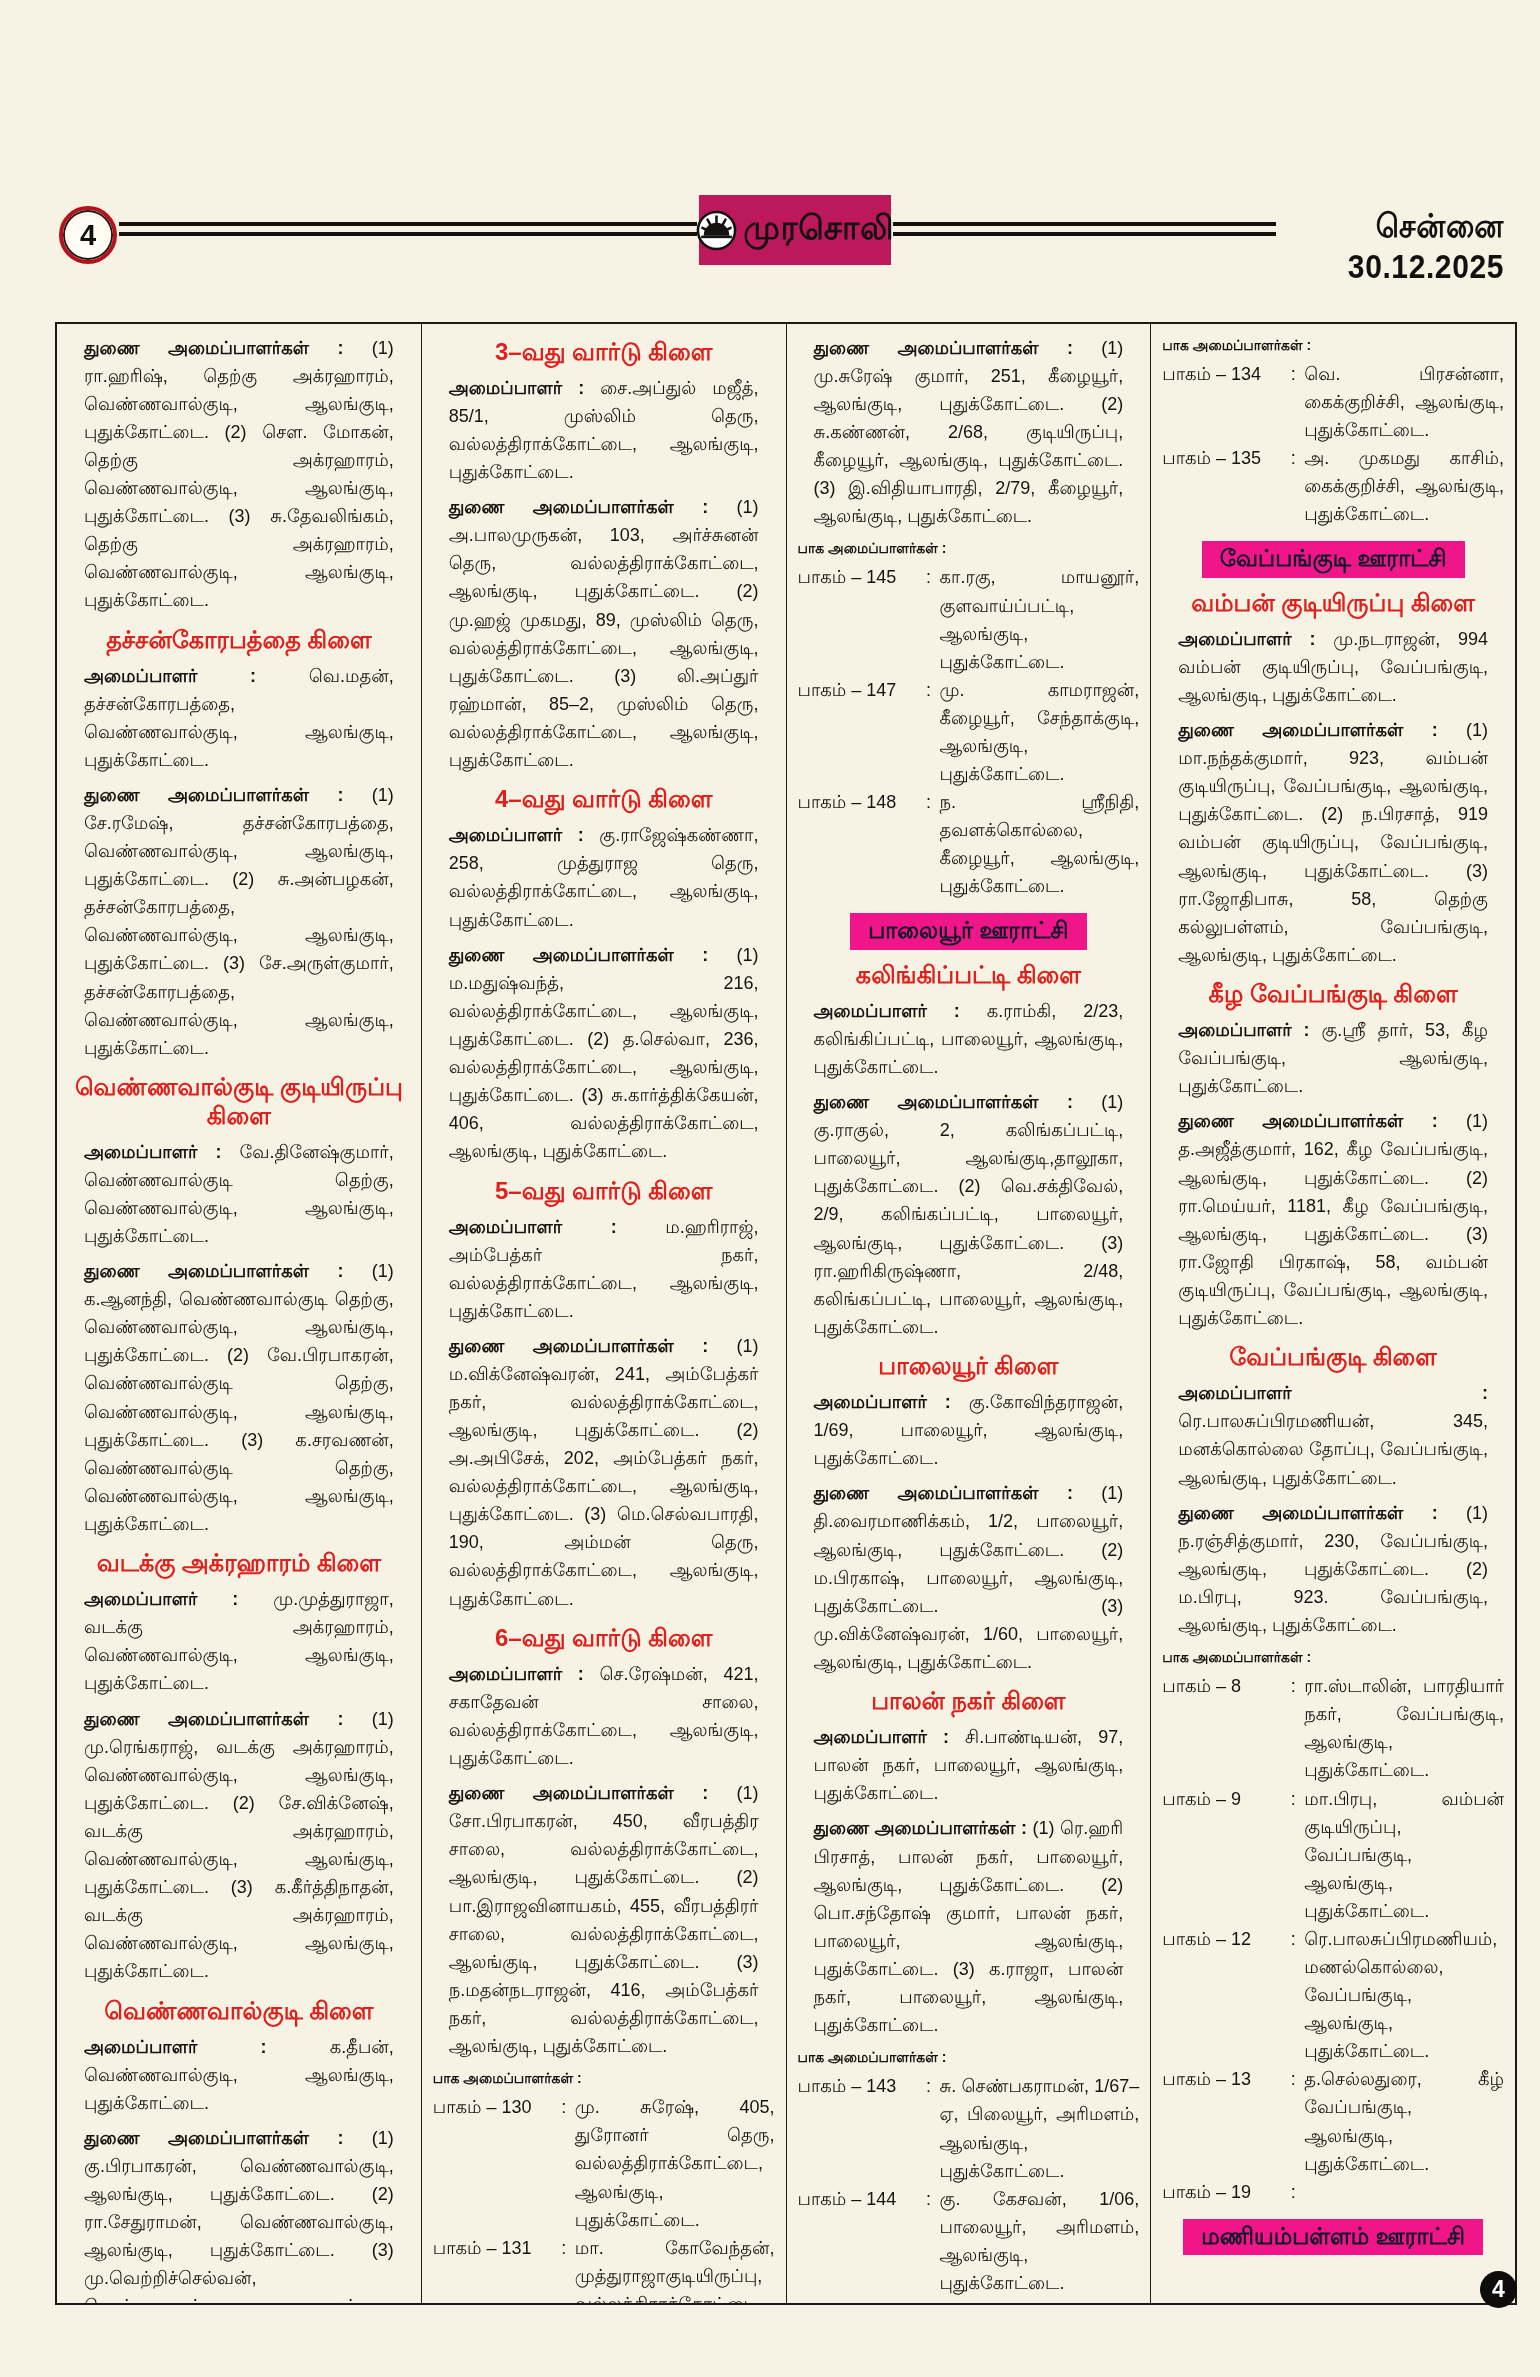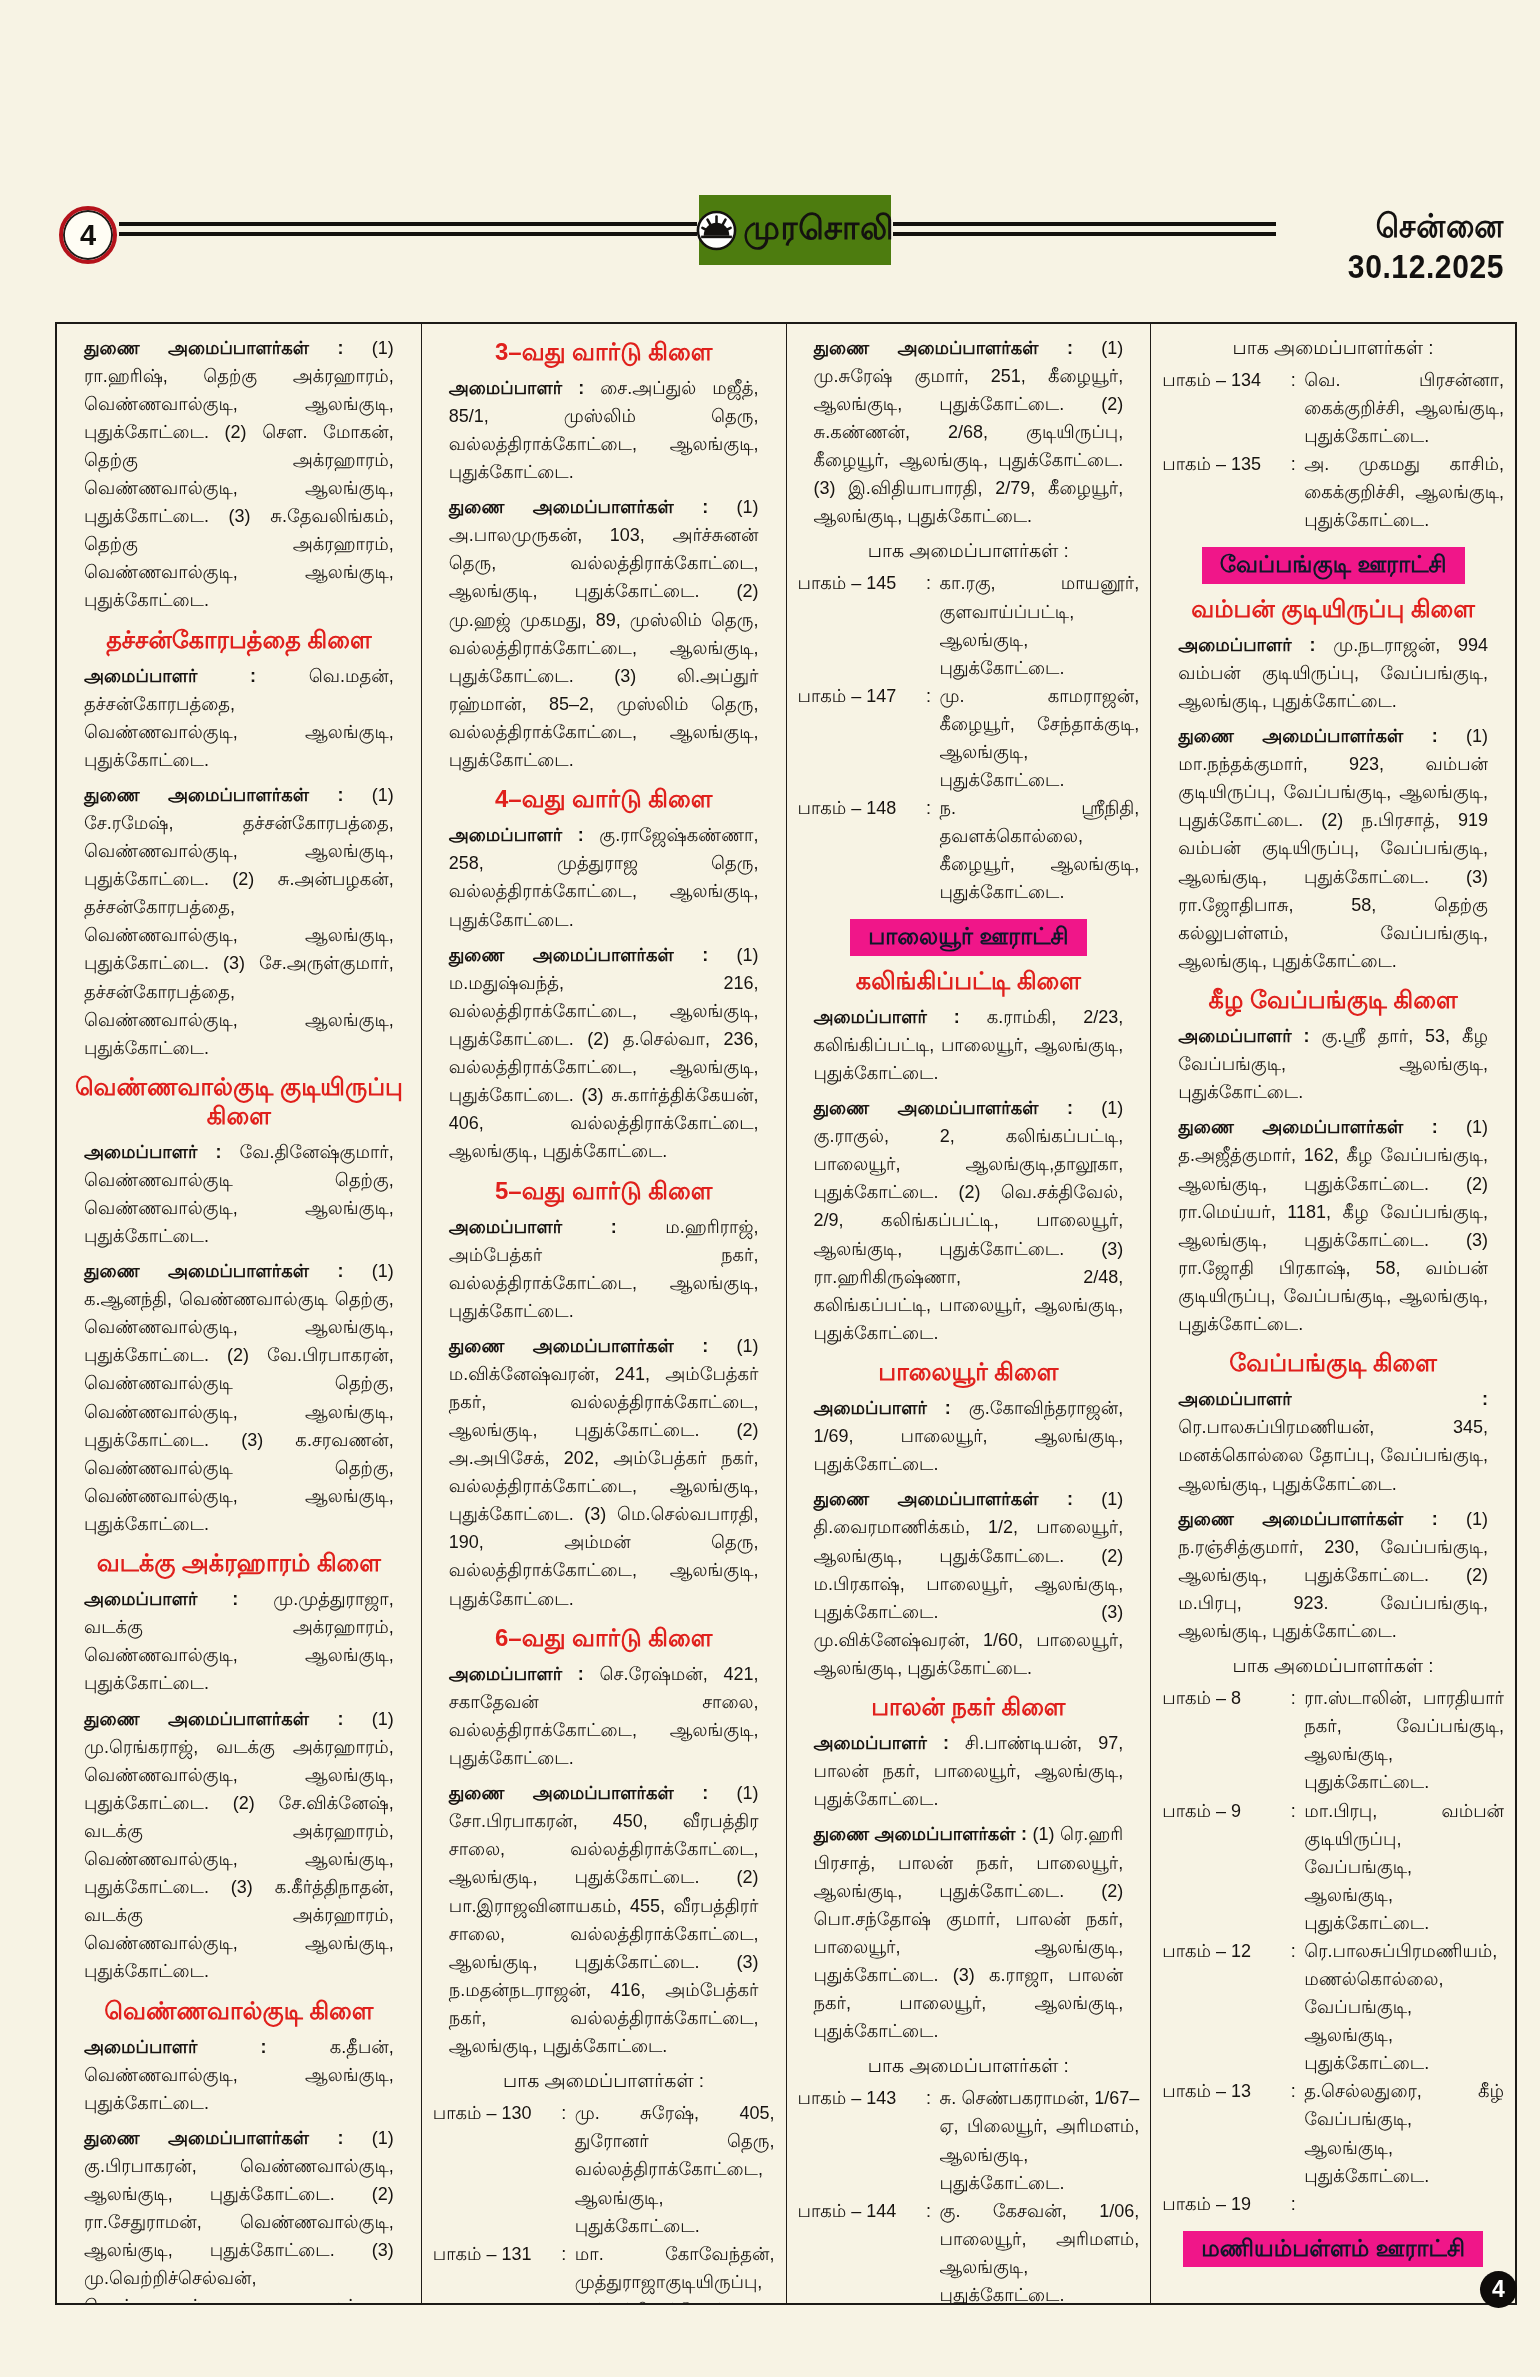--- a/index.html
+++ b/index.html
@@ -16,21 +16,21 @@
   .pagenum-circle{
     position:absolute;left:59px;top:206px;width:50px;height:50px;border-radius:50%;
     background:#fffdf4;border:4.5px solid #b5121b;box-shadow:0 0 0 1.9px #1c1a17 inset;
     display:flex;align-items:center;justify-content:center;
     font-weight:bold;font-size:29px;color:#12100d;
   }
   .rule{position:absolute;height:5.7px;border-top:4.5px solid #14110e;border-bottom:4.5px solid #14110e;}
   .rule-left{left:119px;top:222px;width:578px;}
   .rule-right{left:893px;top:222px;width:383px;}
   .logo-block{
-    position:absolute;left:699px;top:195px;width:192px;height:70px;background:#4d7c0f;
+    position:absolute;left:699px;top:195px;width:192px;height:70px;background:#be185d;
     display:flex;align-items:center;justify-content:center;gap:6.4px;
   }
   .sun-icon svg{display:block;}
   .paper-name{font-weight:bold;font-size:33px;color:#141210;letter-spacing:0.6px;}
   .edition-date{
     position:absolute;right:37px;top:211px;width:262px;text-align:right;
     font-weight:bold;font-size:30px;color:#131110;letter-spacing:0.6px;
     transform:scaleY(1.08);
   }
 
@@ -54,21 +54,21 @@
   .hdr{
     margin:11.5px 0 3.8px 0;text-align:center;color:#e0201c;font-weight:bold;
     font-size:24px;line-height:1.2;
   }
   .ubox-wrap{margin:12.8px 0 5.1px 0;text-align:center;}
   .ubox{
     display:inline-block;background:#f01689;color:#0f172a;font-weight:bold;
     font-size:23px;line-height:1.25;padding:3.2px 18px 4.5px 18px;
   }
   .centerbold{
-    margin:10.2px 0 5.1px 0;text-align:center;font-weight:normal;font-size:19px;
+    margin:10.2px 0 5.1px 0;text-align:left;font-weight:bold;font-size:14px;
   }
   .part{
     display:flex;margin:0 0;font-size:18px;line-height:1.56;
   }
   .part .pnum{flex:0 0 120px;white-space:nowrap;}
   .part .pcolon{flex:0 0 22px;text-align:center;}
   .part .ptext{flex:1 1 auto;text-align:justify;word-break:break-word;}
 
   .bottom-pagenum{
     position:absolute;left:1480px;top:2271px;width:37px;height:37px;border-radius:50%;

